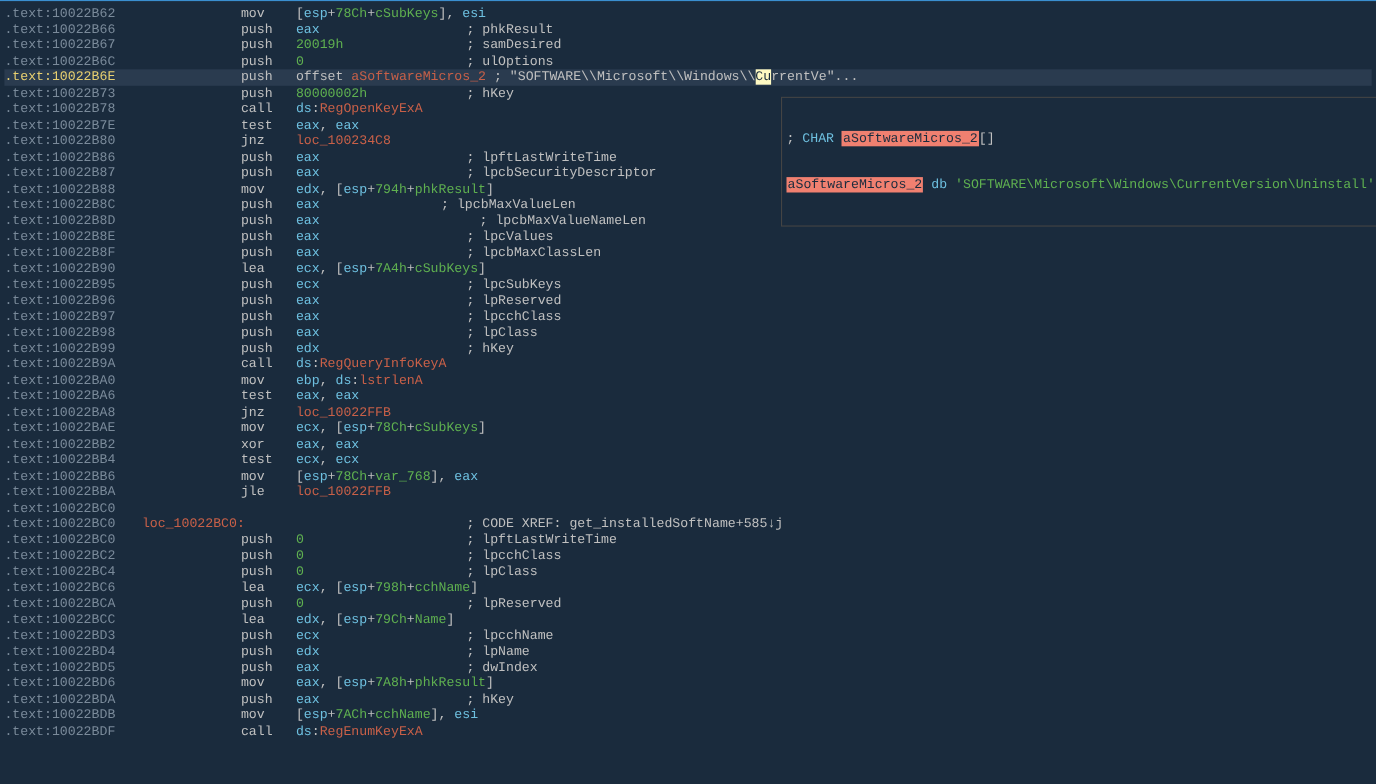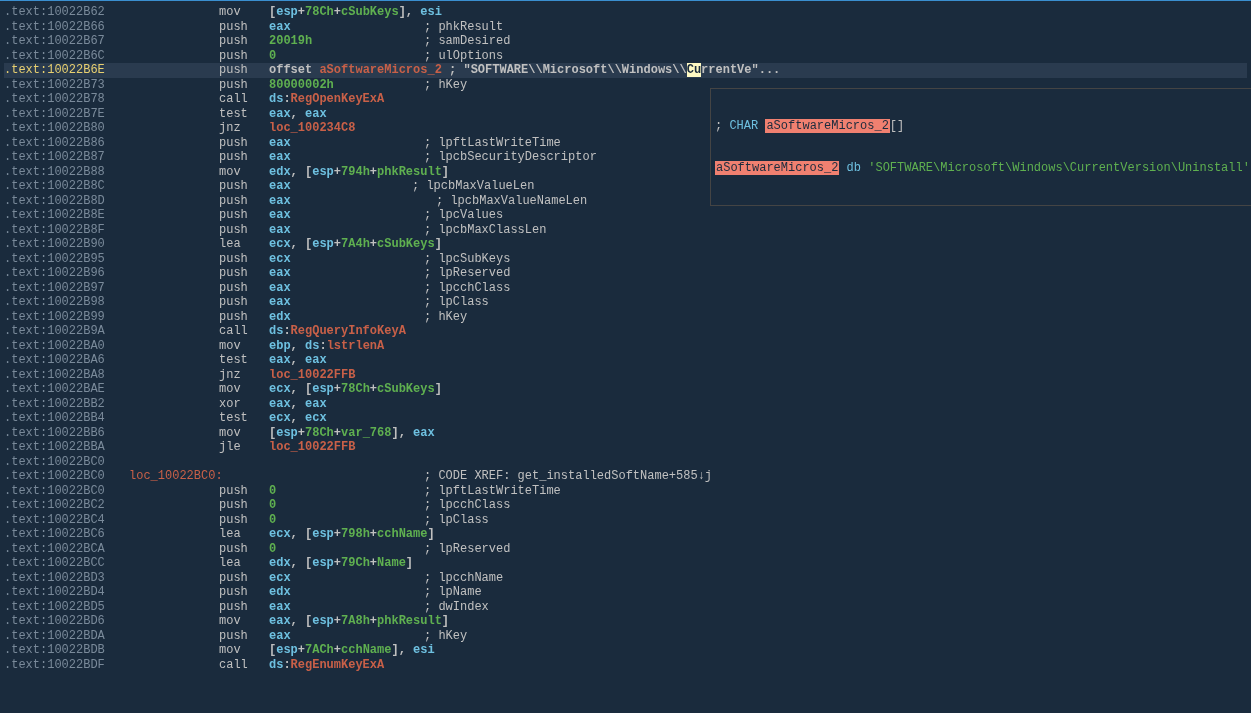--- a/index.html
+++ b/index.html
@@ -45,40 +45,40 @@
     padding: 2px 4px;
     font-size: 12px;
     z-index: 10;
     white-space: pre;
   }
   .hl-pink { background: #f08070; color: #1a2b3d; padding: 0 1px; }
   .hl-match { background: #fef9c3; color: #1a2b3d; }
   .db-str { color: #5fb050; }
   .kw-db { color: #6ec0e0; font-family: Liberation Mono, monospace; }
   .kw-char { color: #6ec0e0; }
-  .col-op { display: inline-block; font-weight: bold; }
+  .col-op { display: inline-block; }
 </style>
 </head>
 <body>
 
 <div class="container">
   <div id="lines">
       <div class="line"><span class="addr">.text:10022B62</span><span class="label"></span><span class="mnemonic">mov</span><span class="col-op"><span class="bracket">[</span><span class="reg">esp</span><span class="plus">+</span><span class="num">78Ch</span><span class="plus">+</span><span class="var">cSubKeys</span><span class="operand">], </span><span class="reg">esi</span></span></div>
       <div class="line"><span class="addr">.text:10022B66</span><span class="label"></span><span class="mnemonic">push</span><span class="col-op"><span class="reg">eax</span></span><span class="comment" style="position: absolute; left: 420px;">; phkResult</span></div>
       <div class="line"><span class="addr">.text:10022B67</span><span class="label"></span><span class="mnemonic">push</span><span class="col-op"><span class="num">20019h</span></span><span class="comment" style="position: absolute; left: 420px;">; samDesired</span></div>
       <div class="line"><span class="addr">.text:10022B6C</span><span class="label"></span><span class="mnemonic">push</span><span class="col-op"><span class="num">0</span></span><span class="comment" style="position: absolute; left: 420px;">; ulOptions</span></div>
       <div class="line highlight-line"><span class="addr">.text:10022B6E</span><span class="label"></span><span class="mnemonic">push</span><span class="col-op"><span class="kw-offset">offset </span><span class="sym">aSoftwareMicros_2</span><span class="comment"> ; "SOFTWARE\\Microsoft\\Windows\\</span><span class="hl-match">Cu</span><span class="comment">rrentVe"...</span></span></div>
       <div class="line"><span class="addr">.text:10022B73</span><span class="label"></span><span class="mnemonic">push</span><span class="col-op"><span class="num">80000002h</span></span><span class="comment" style="position: absolute; left: 420px;">; hKey</span></div>
       <div class="line"><span class="addr">.text:10022B78</span><span class="label"></span><span class="mnemonic">call</span><span class="col-op"><span class="reg">ds</span><span class="operand">:</span><span class="sym">RegOpenKeyExA</span></span></div>
       <div class="line"><span class="addr">.text:10022B7E</span><span class="label"></span><span class="mnemonic">test</span><span class="col-op"><span class="reg">eax</span><span class="operand">, </span><span class="reg">eax</span></span></div>
       <div class="line"><span class="addr">.text:10022B80</span><span class="label"></span><span class="mnemonic">jnz</span><span class="col-op"><span class="sym">loc_100234C8</span></span></div>
       <div class="line"><span class="addr">.text:10022B86</span><span class="label"></span><span class="mnemonic">push</span><span class="col-op"><span class="reg">eax</span></span><span class="comment" style="position: absolute; left: 420px;">; lpftLastWriteTime</span></div>
       <div class="line"><span class="addr">.text:10022B87</span><span class="label"></span><span class="mnemonic">push</span><span class="col-op"><span class="reg">eax</span></span><span class="comment" style="position: absolute; left: 420px;">; lpcbSecurityDescriptor</span></div>
       <div class="line"><span class="addr">.text:10022B88</span><span class="label"></span><span class="mnemonic">mov</span><span class="col-op"><span class="reg">edx</span><span class="operand">, [</span><span class="reg">esp</span><span class="plus">+</span><span class="num">794h</span><span class="plus">+</span><span class="var">phkResult</span><span class="operand">]</span></span></div>
-      <div class="line"><span class="addr">.text:10022B8C</span><span class="label"></span><span class="mnemonic">push</span><span class="col-op"><span class="reg">eax</span></span><span class="comment" style="position: absolute; left: 408px;">; lpcbMaxValueLen</span></div>
+      <div class="line"><span class="addr">.text:10022B8C</span><span class="label"></span><span class="mnemonic">push</span><span class="col-op"><span class="reg">eax</span></span><span class="comment" style="position: absolute; left: 397px;">; lpcbMaxValueLen</span></div>
       <div class="line"><span class="addr">.text:10022B8D</span><span class="label"></span><span class="mnemonic">push</span><span class="col-op"><span class="reg">eax</span></span><span class="comment" style="position: absolute; left: 420px; margin-left: 12px;">; lpcbMaxValueNameLen</span></div>
       <div class="line"><span class="addr">.text:10022B8E</span><span class="label"></span><span class="mnemonic">push</span><span class="col-op"><span class="reg">eax</span></span><span class="comment" style="position: absolute; left: 420px;">; lpcValues</span></div>
       <div class="line"><span class="addr">.text:10022B8F</span><span class="label"></span><span class="mnemonic">push</span><span class="col-op"><span class="reg">eax</span></span><span class="comment" style="position: absolute; left: 420px;">; lpcbMaxClassLen</span></div>
       <div class="line"><span class="addr">.text:10022B90</span><span class="label"></span><span class="mnemonic">lea</span><span class="col-op"><span class="reg">ecx</span><span class="operand">, [</span><span class="reg">esp</span><span class="plus">+</span><span class="num">7A4h</span><span class="plus">+</span><span class="var">cSubKeys</span><span class="operand">]</span></span></div>
       <div class="line"><span class="addr">.text:10022B95</span><span class="label"></span><span class="mnemonic">push</span><span class="col-op"><span class="reg">ecx</span></span><span class="comment" style="position: absolute; left: 420px;">; lpcSubKeys</span></div>
       <div class="line"><span class="addr">.text:10022B96</span><span class="label"></span><span class="mnemonic">push</span><span class="col-op"><span class="reg">eax</span></span><span class="comment" style="position: absolute; left: 420px;">; lpReserved</span></div>
       <div class="line"><span class="addr">.text:10022B97</span><span class="label"></span><span class="mnemonic">push</span><span class="col-op"><span class="reg">eax</span></span><span class="comment" style="position: absolute; left: 420px;">; lpcchClass</span></div>
       <div class="line"><span class="addr">.text:10022B98</span><span class="label"></span><span class="mnemonic">push</span><span class="col-op"><span class="reg">eax</span></span><span class="comment" style="position: absolute; left: 420px;">; lpClass</span></div>
       <div class="line"><span class="addr">.text:10022B99</span><span class="label"></span><span class="mnemonic">push</span><span class="col-op"><span class="reg">edx</span></span><span class="comment" style="position: absolute; left: 420px;">; hKey</span></div>
       <div class="line"><span class="addr">.text:10022B9A</span><span class="label"></span><span class="mnemonic">call</span><span class="col-op"><span class="reg">ds</span><span class="operand">:</span><span class="sym">RegQueryInfoKeyA</span></span></div>

